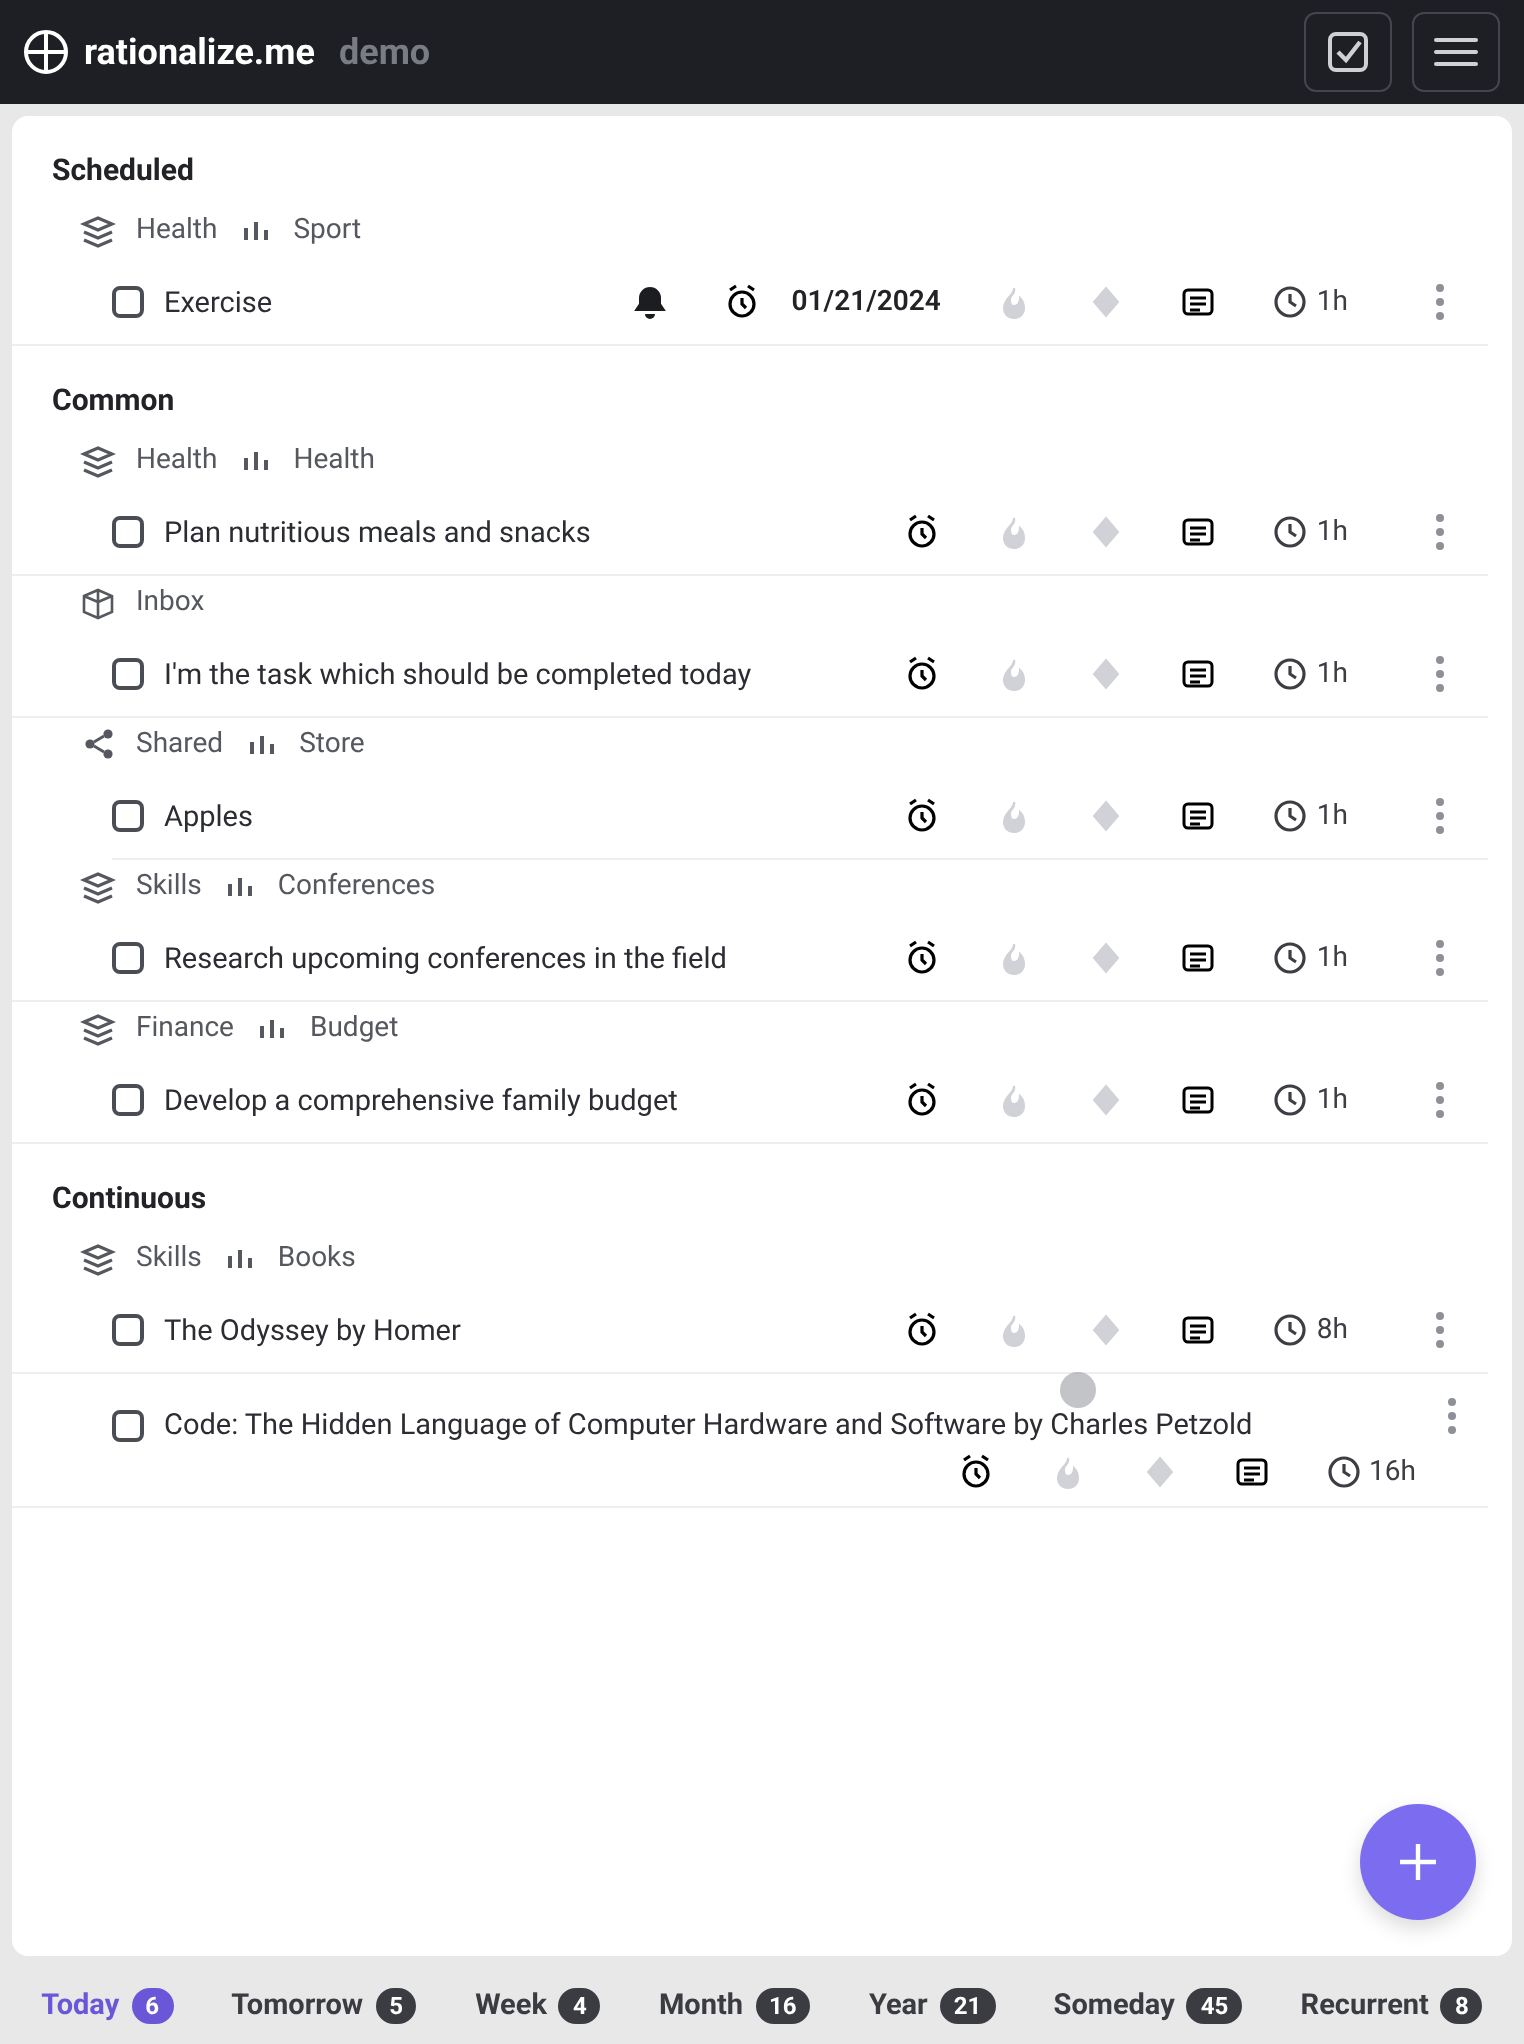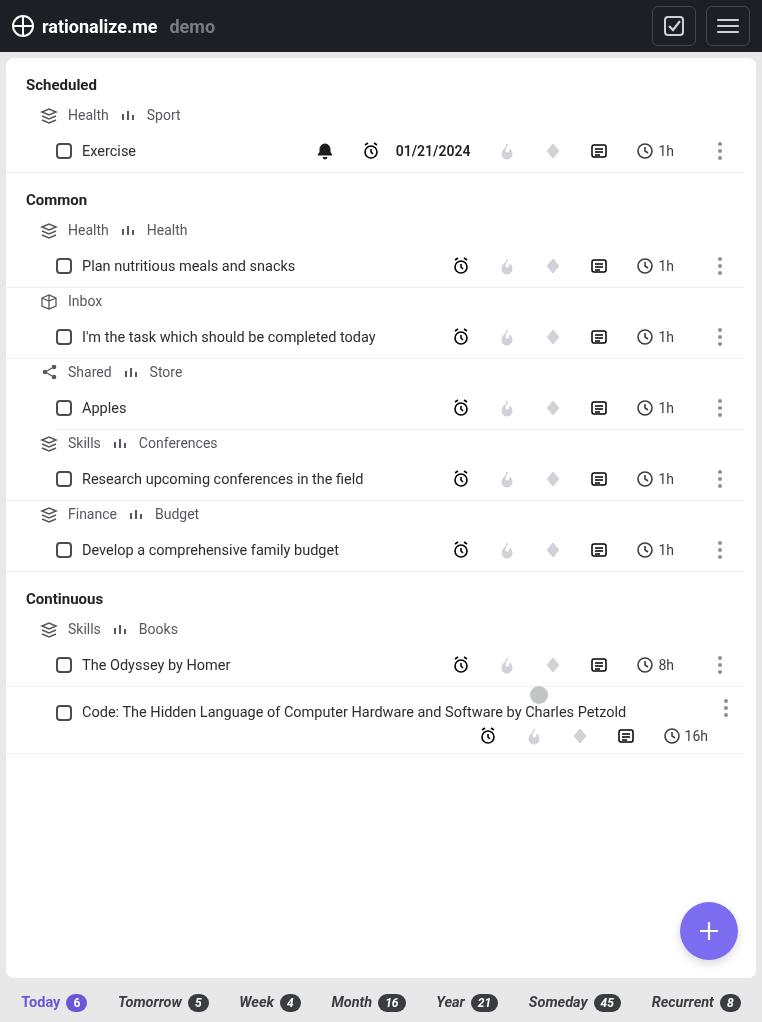--- a/index.html
+++ b/index.html
@@ -103,21 +103,21 @@
     background: #7c6cf0; display:flex; align-items:center; justify-content:center;
     cursor:pointer; box-shadow: 0 4px 10px rgba(0,0,0,0.15);
   }
   .fab svg { width: 26px; height: 26px; stroke:#fff; stroke-width:2.2; }
 
   .bottom-nav {
     display:flex; justify-content: space-around; align-items:center;
     padding: 10px 6px 12px 6px;
   }
   .nav-item { display:flex; align-items:flex-start; gap:6px; font-size:14.5px; font-weight:700; cursor:pointer; }
-  .nav-item.inactive { color:#3a3c42;font-style:italic; }
+  .nav-item.inactive { color:#3a3c42; }
   .nav-item.active { color:#6a57d8; }
   .badge {
     background:#3a3c42; color:#fff; font-size:12px; font-weight:700;
     padding: 2px 7px; border-radius: 10px; min-width: 20px; text-align:center;
   }
   .nav-item.active .badge { background:#6a57d8; }
 
   .scroll-dot {
     position:absolute; width:18px; height:18px; background:#9a9ca3;
     border-radius:50%; left: 524px; top: 628px; opacity:.6;

